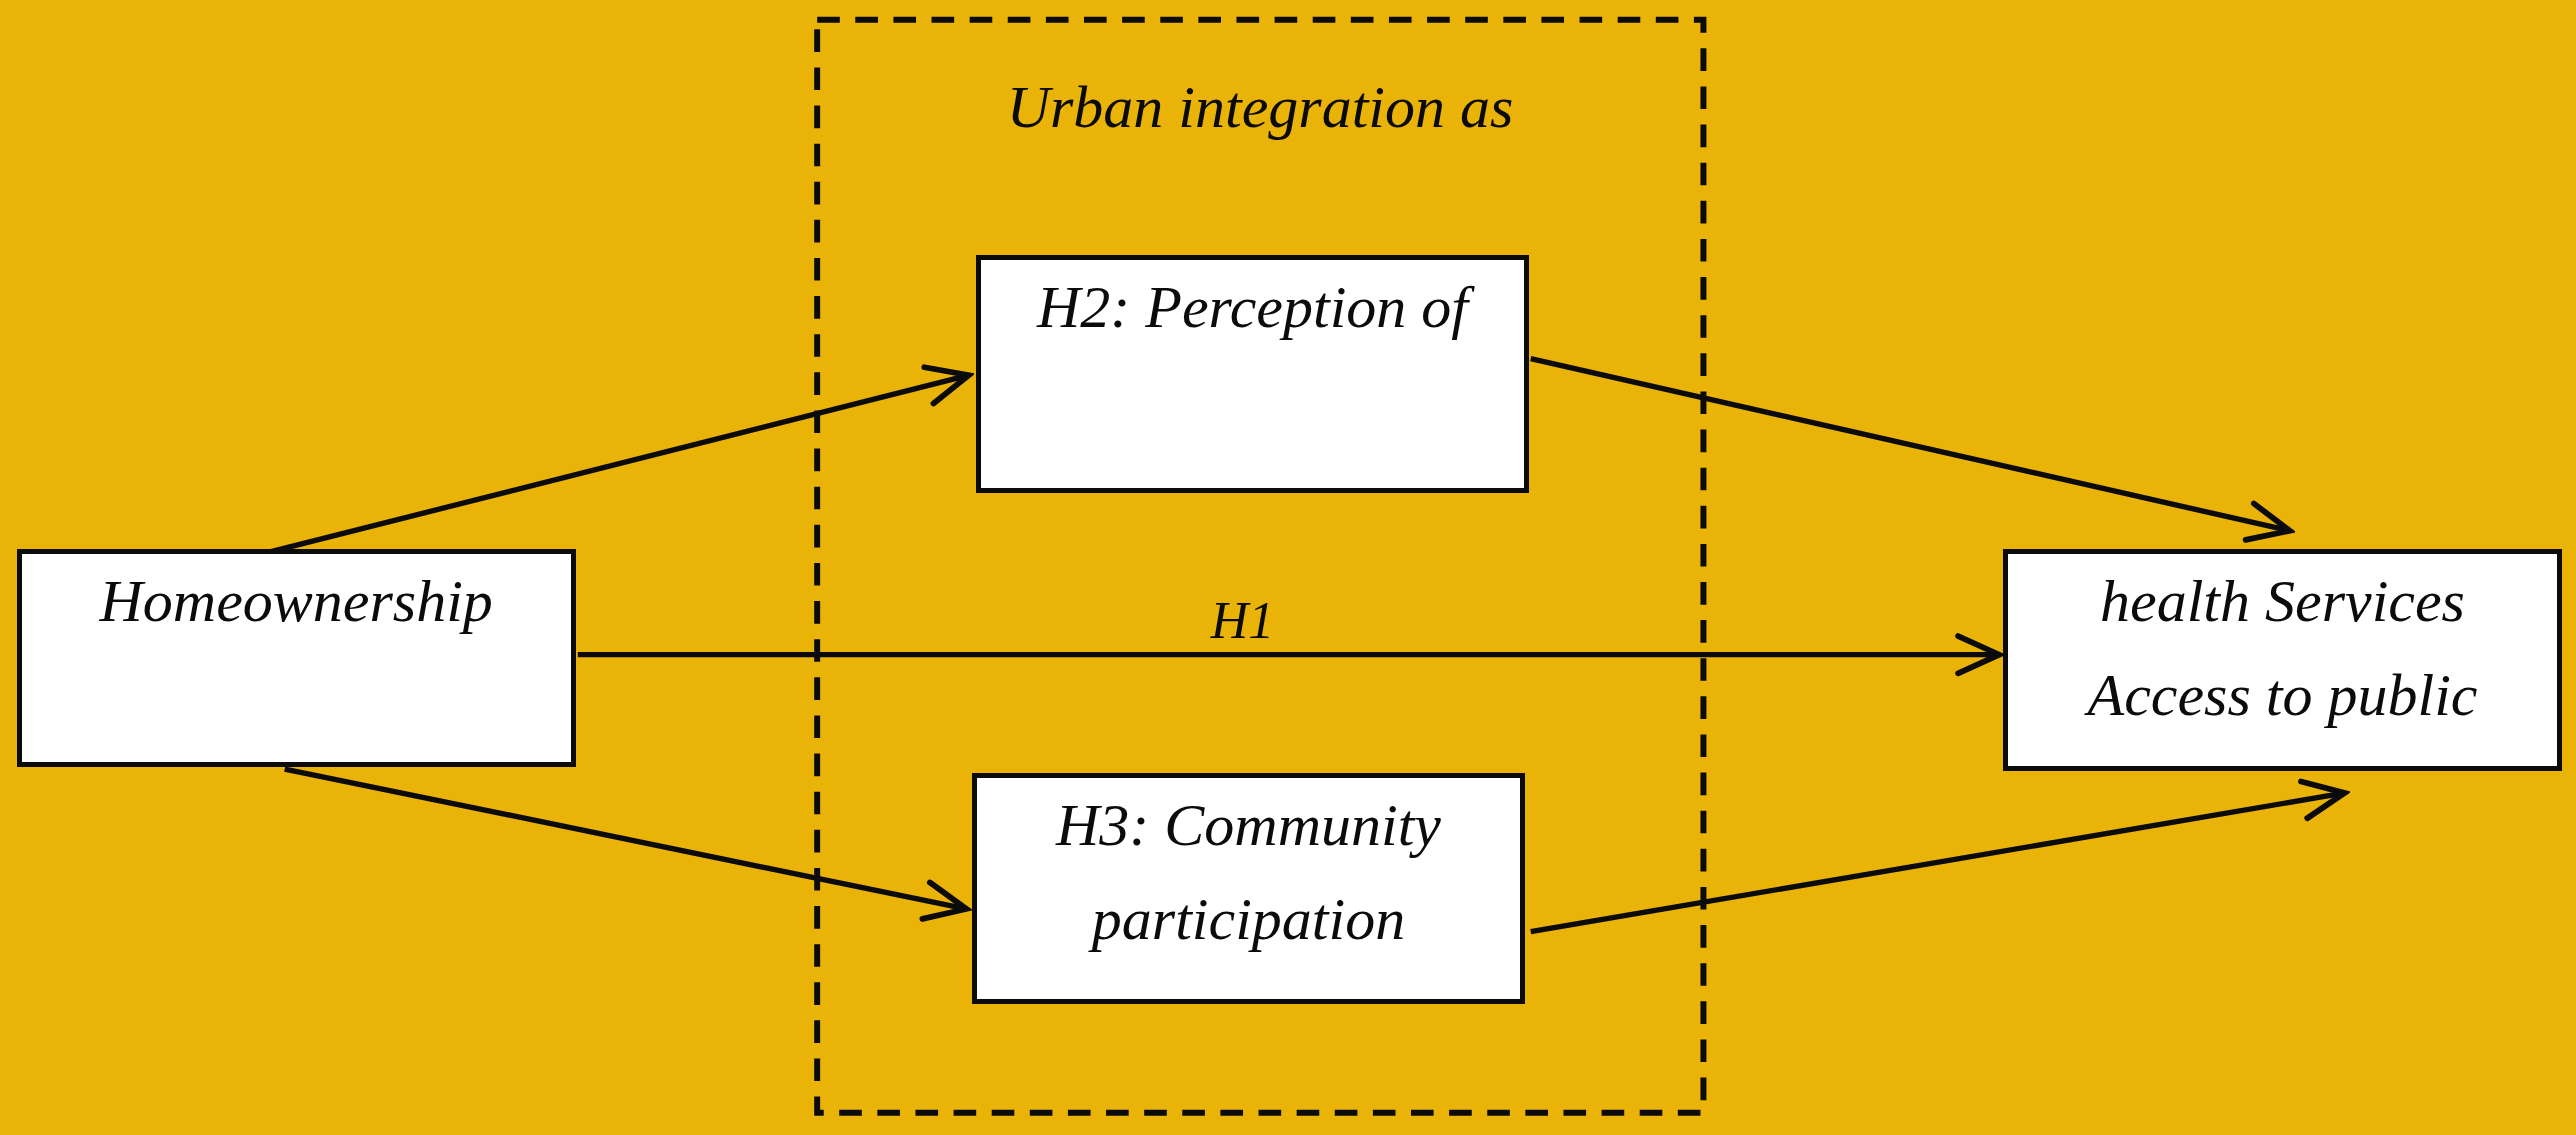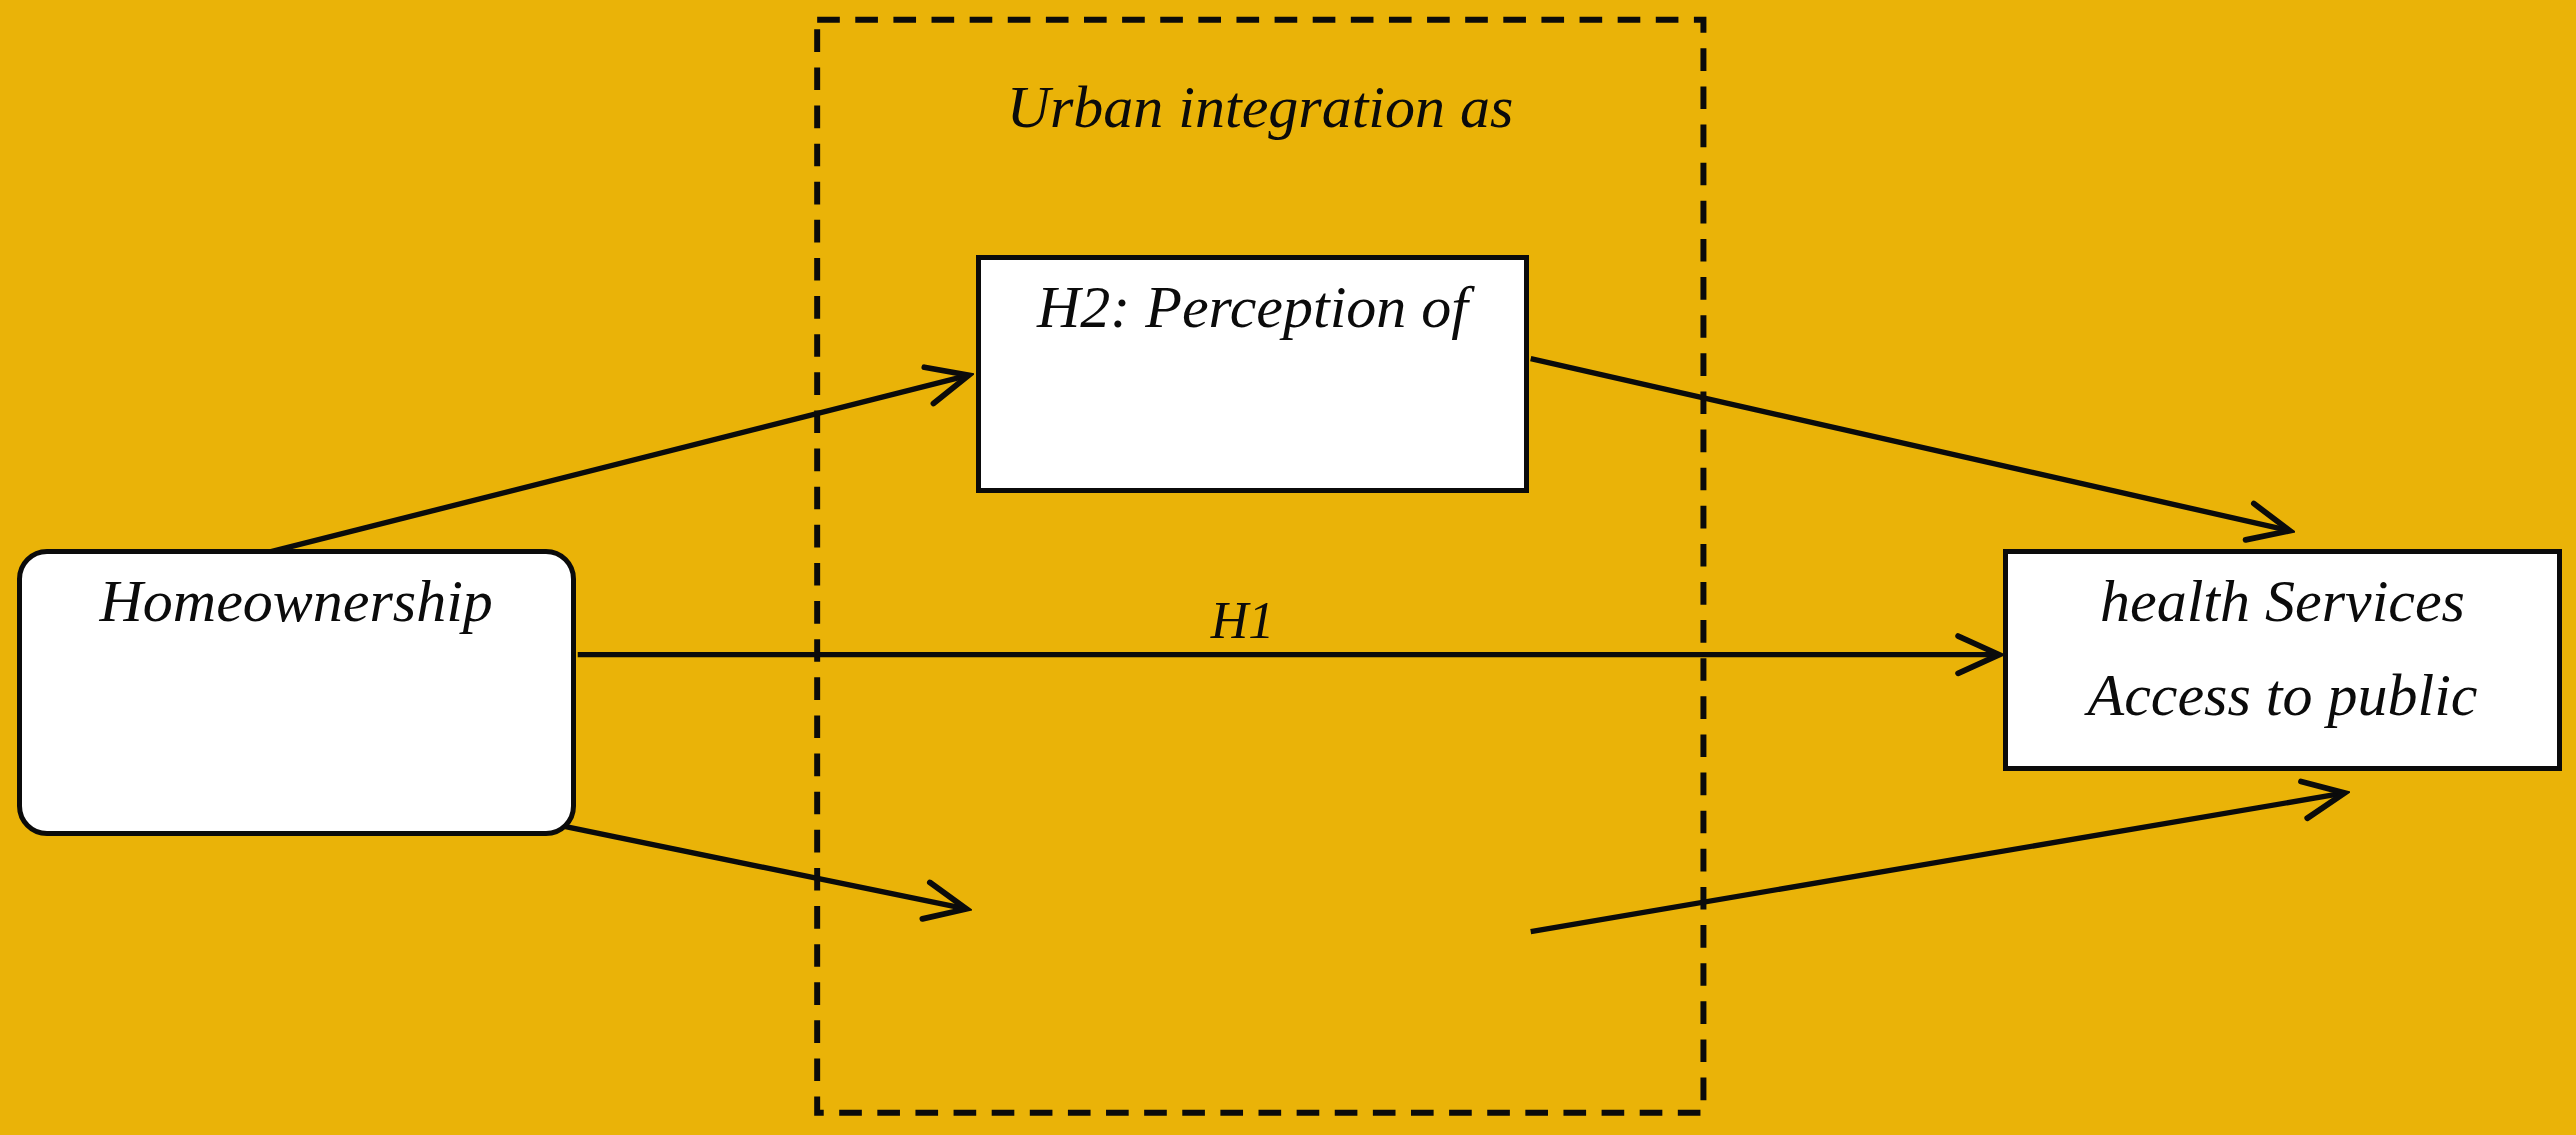--- a/index.html
+++ b/index.html
@@ -31,21 +31,21 @@
     display: flex;
     flex-direction: column;
     align-items: center;
     justify-content: flex-start;
     text-align: center;
     font-size: 60px;
     line-height: 94px;
     white-space: nowrap;
   }
   .node-line { display: block; }
-  #box-homeownership { left: 16.7px;  top: 549px;  width: 559px; height: 287px; border-radius: 30px; }
+  #box-homeownership { left: 16.7px;  top: 549px;  width: 559px; height: 218px; }
   #box-h2           { left: 976px; top: 255px;  width: 553px; height: 238px; }
   #box-h3           { left: 972px; top: 773px; width: 553px; height: 231px; }
   #box-access       { left: 2003px; top: 549px;  width: 559px; height: 222px; }
   #mediation-title {
     position: absolute;
     left: 814px;
     top: 64px;
     width: 892px;
     text-align: center;
     font-size: 60px;
@@ -93,20 +93,24 @@
   </div>
 
   <div id="box-homeownership" class="node-box">
     <span class="node-line">Homeownership</span>
   </div>
 
   <div id="box-h2" class="node-box">
     <span class="node-line">H2: Perception of</span>
   </div>
 
+  <div id="box-h3" class="node-box">
+    <span class="node-line">H3: Community</span>
+    <span class="node-line">participation</span>
+  </div>
 
   <div id="box-access" class="node-box">
     <span class="node-line">health Services</span>
     <span class="node-line">Access to public</span>
   </div>
 
   <div id="h1-label">H1</div>
 
 </div>
 

